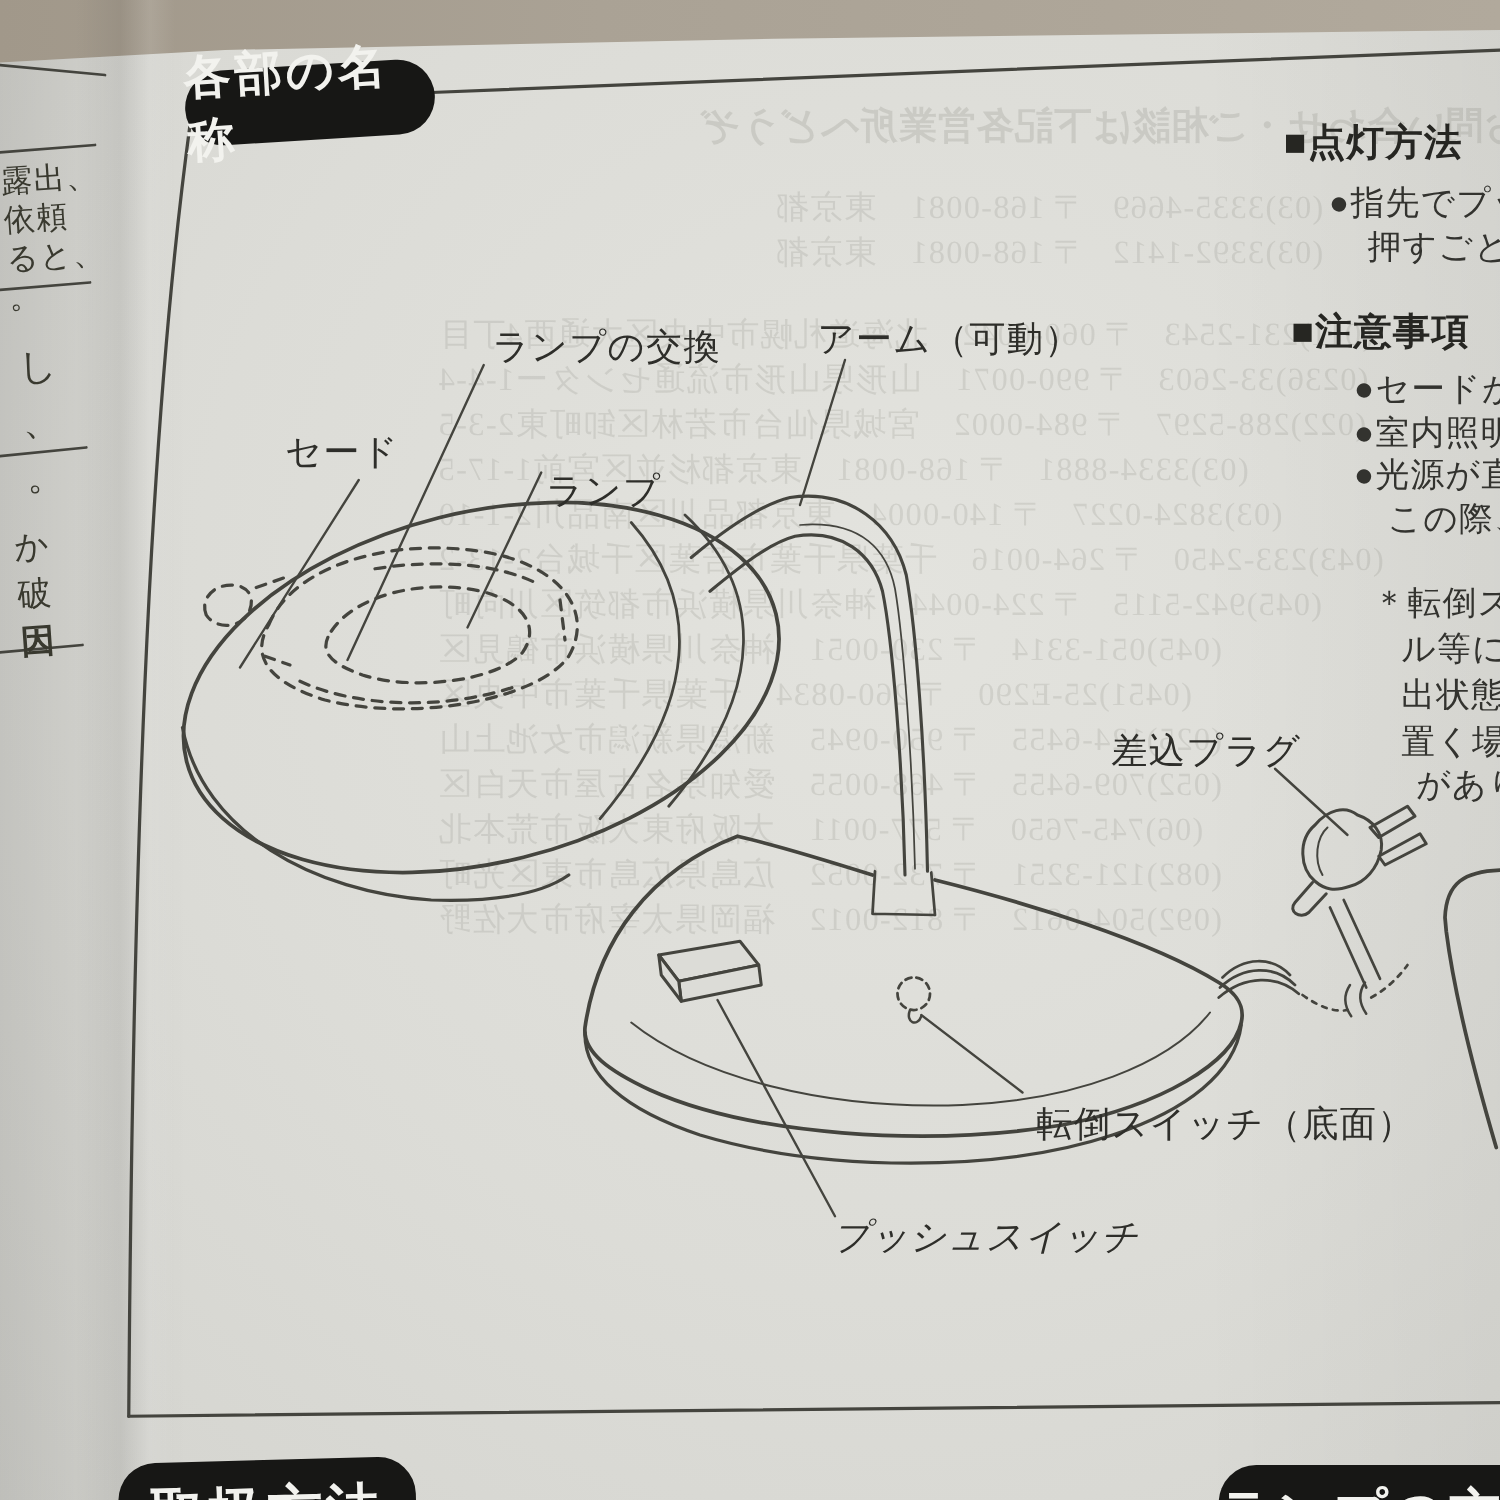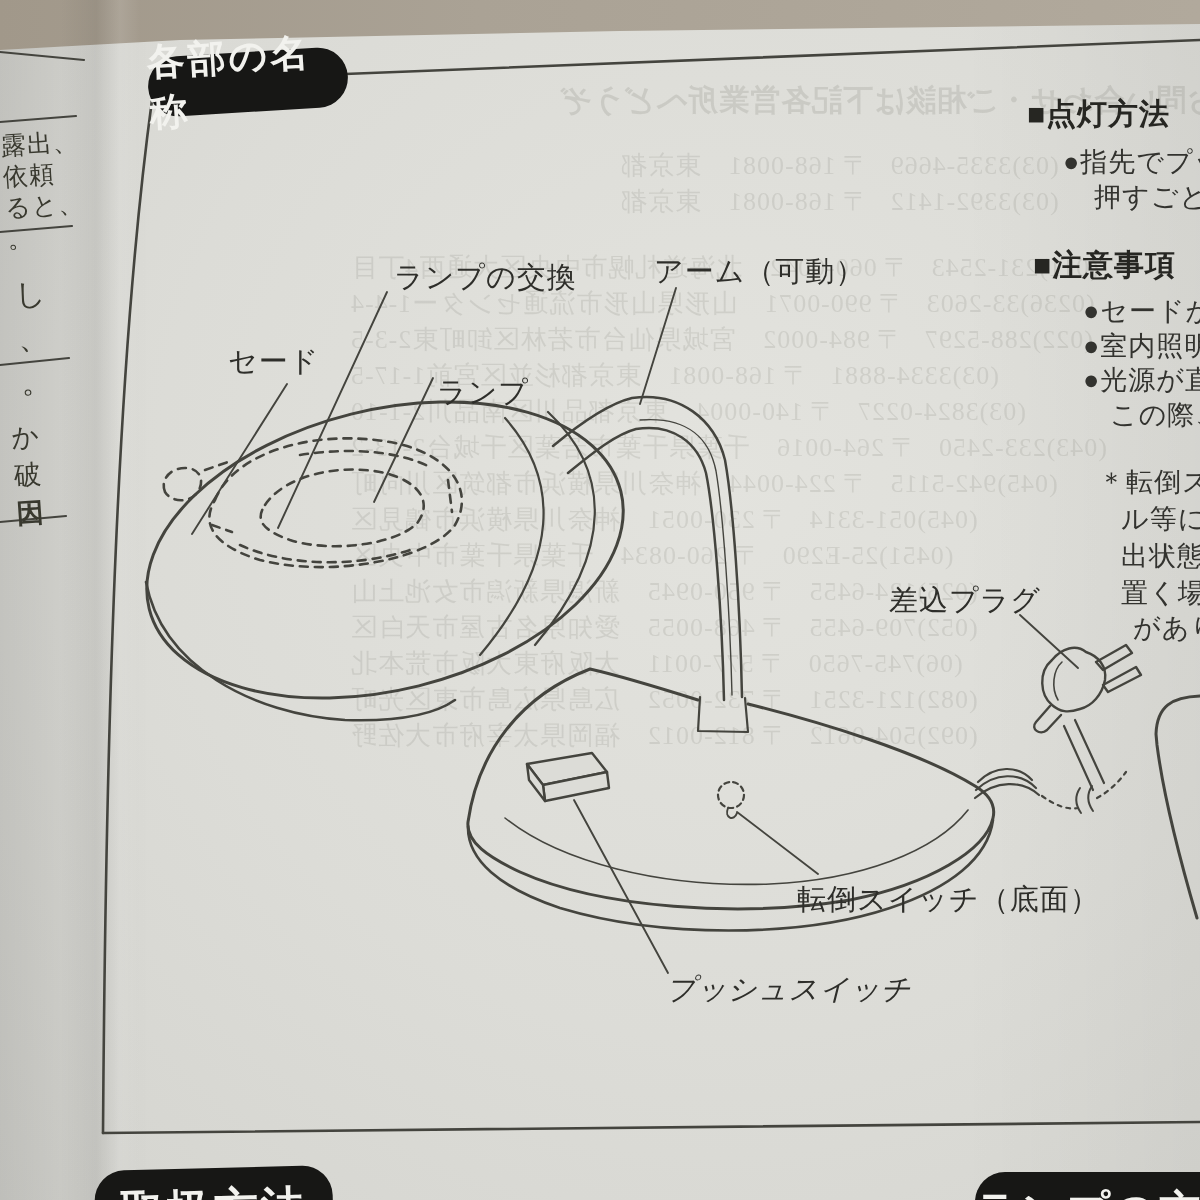--- a/index.html
+++ b/index.html
@@ -165,21 +165,21 @@
 </div>
 <div id="pill-br" class="pill">
   <span>ランプの交換</span>
 </div>
 
 <div class="lbl" style="left:228px;top:342px;">セード</div>
 <div class="lbl" style="left:394px;top:258px;">ランプの交換</div>
 <div class="lbl" style="left:437px;top:331px;margin-top:42px;">ランプ</div>
 <div class="lbl" style="left:654px;top:252px;">アーム（可動）</div>
 <div class="lbl" style="left:889px;top:581px;">差込プラグ</div>
-<div class="lbl" style="left:797px;top:880px;">転倒スイッチ（底面）</div>
+<div class="lbl" style="left:829px;top:880px;">転倒スイッチ（底面）</div>
 <div class="lbl" style="left:666px;top:970px;font-style:italic;">プッシュスイッチ</div>
 
 <div class="rc rc-head" style="left:1027px;top:94px;">■点灯方法</div>
 <div class="rc" style="left:1063px;top:144px;">●指先でプッシ</div>
 <div class="rc" style="left:1094px;top:179px;">押すごとに</div>
 <div class="rc rc-head" style="left:1033px;top:245px;">■注意事項</div>
 <div class="rc" style="left:1083px;top:293px;">●セードが</div>
 <div class="rc" style="left:1083px;top:328px;">●室内照明</div>
 <div class="rc" style="left:1083px;top:362px;">●光源が直</div>
 <div class="rc" style="left:1110px;top:397px;">この際、</div>

